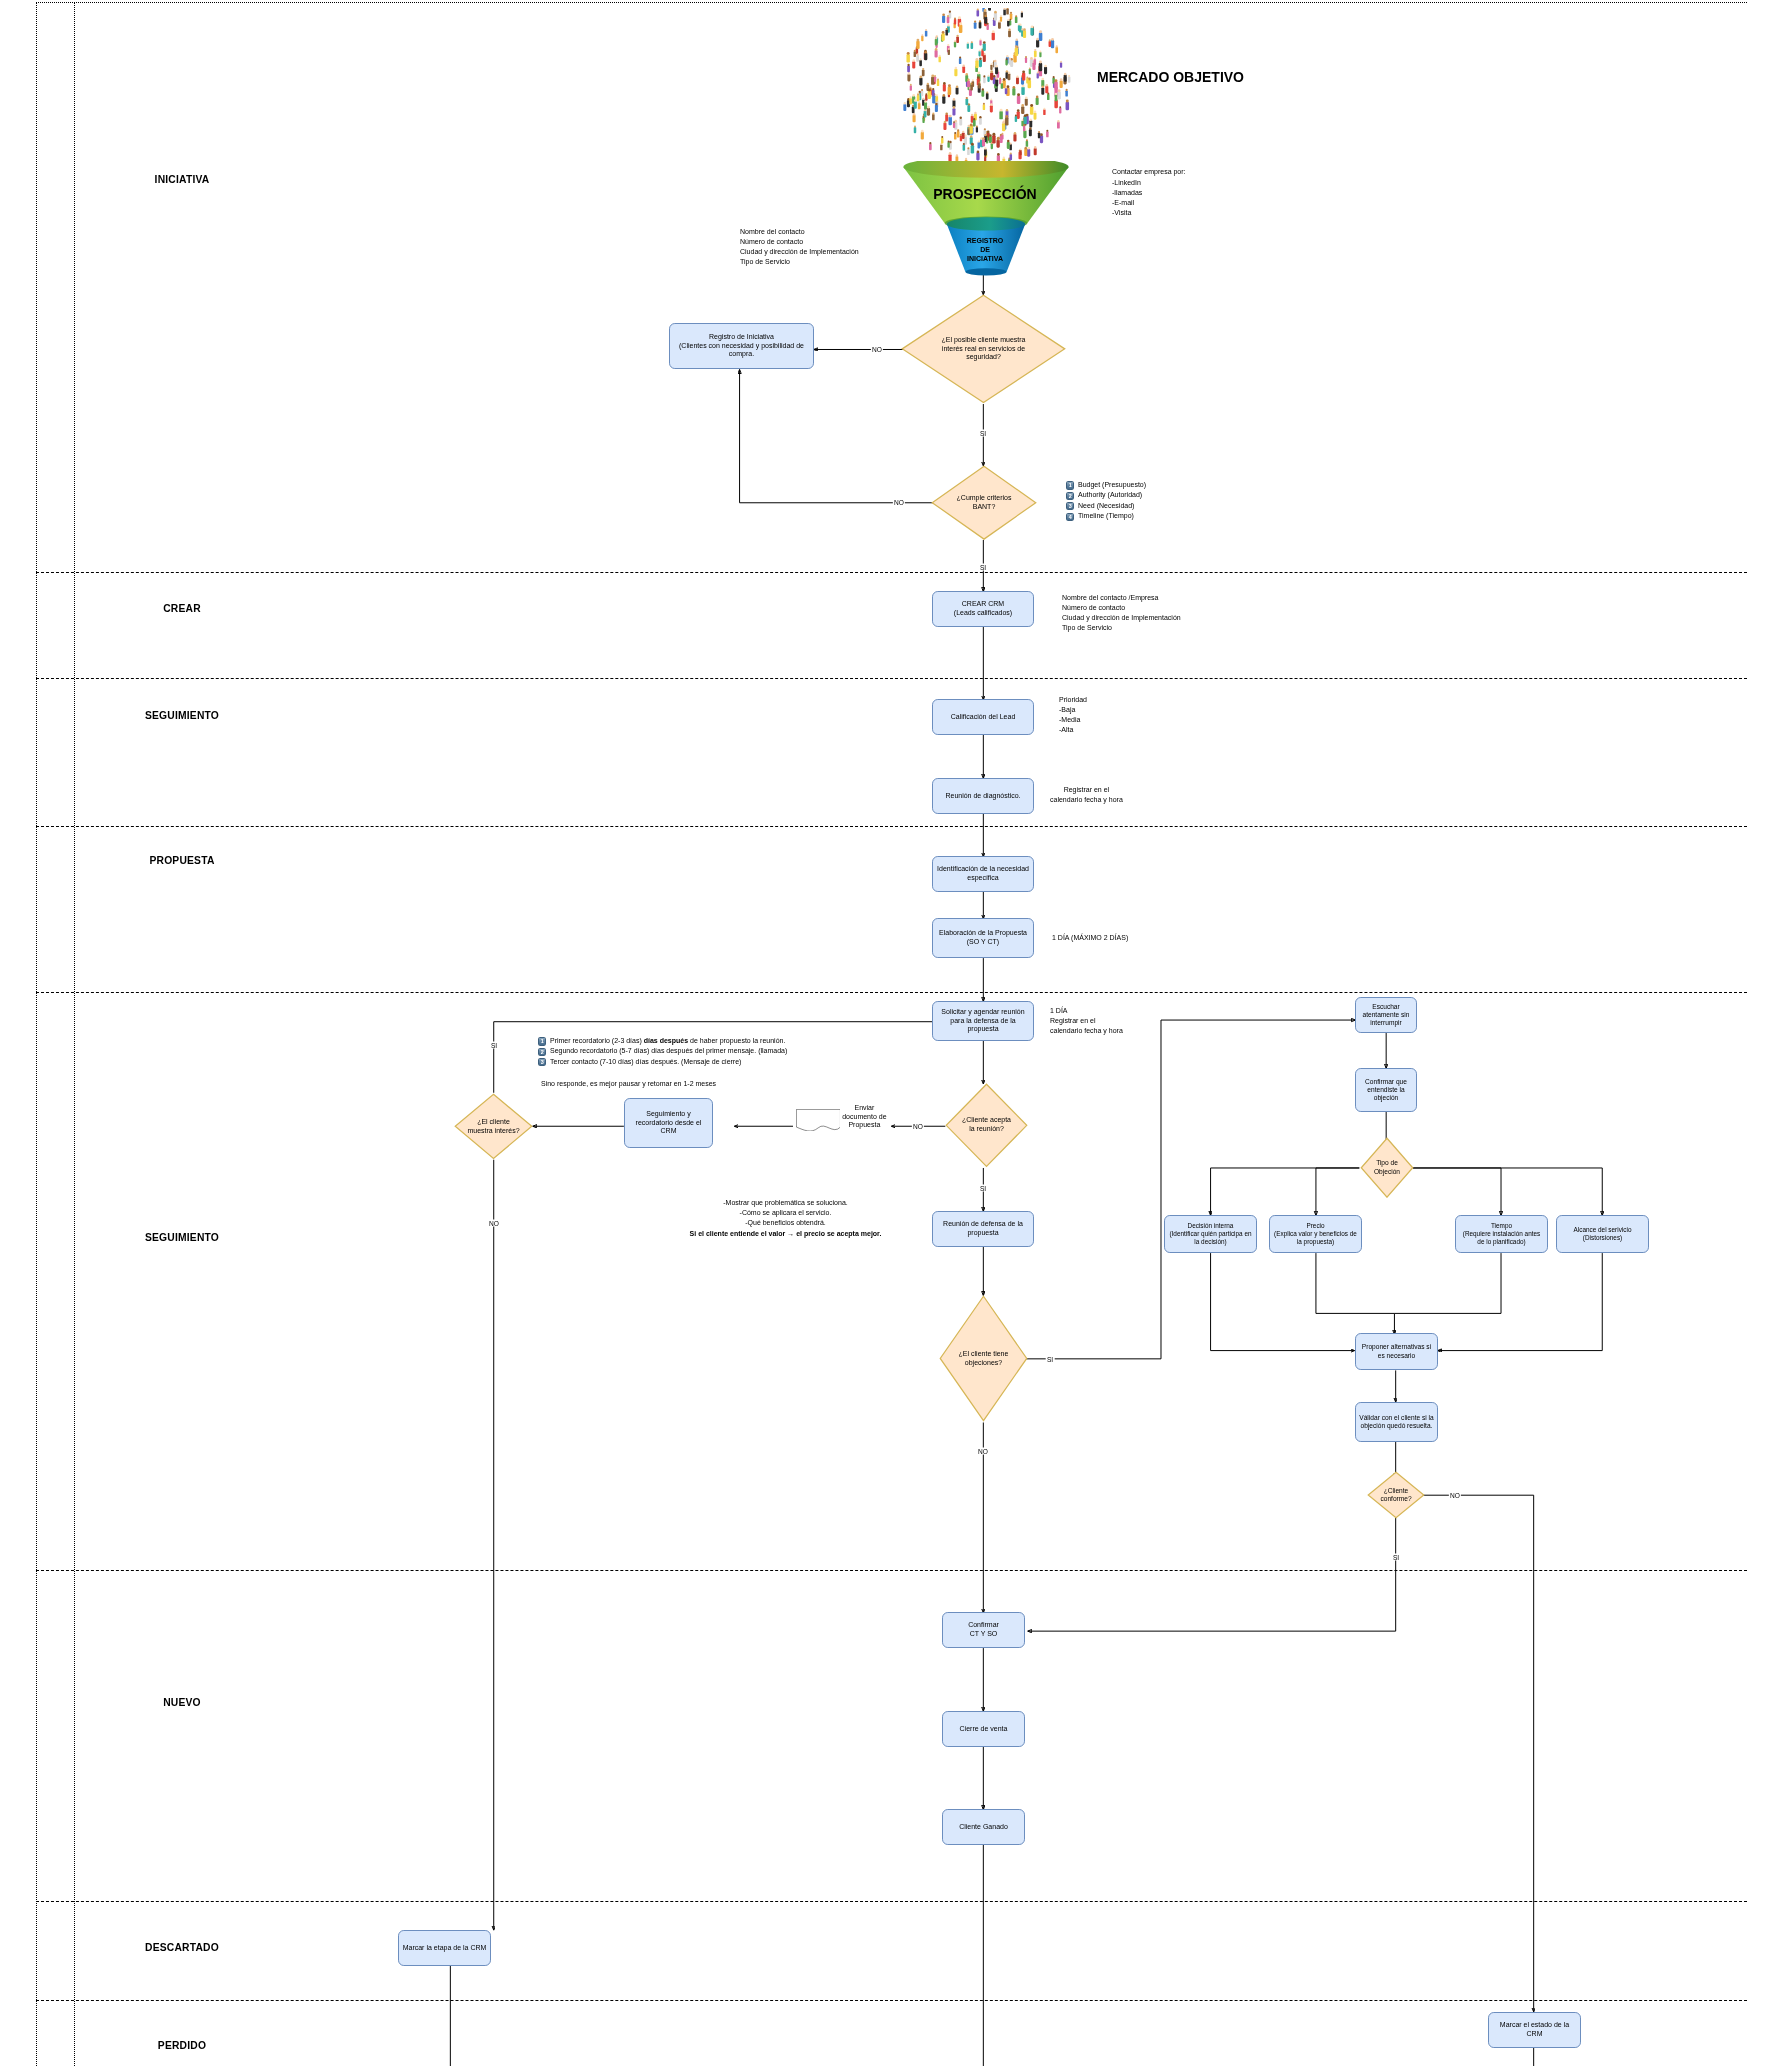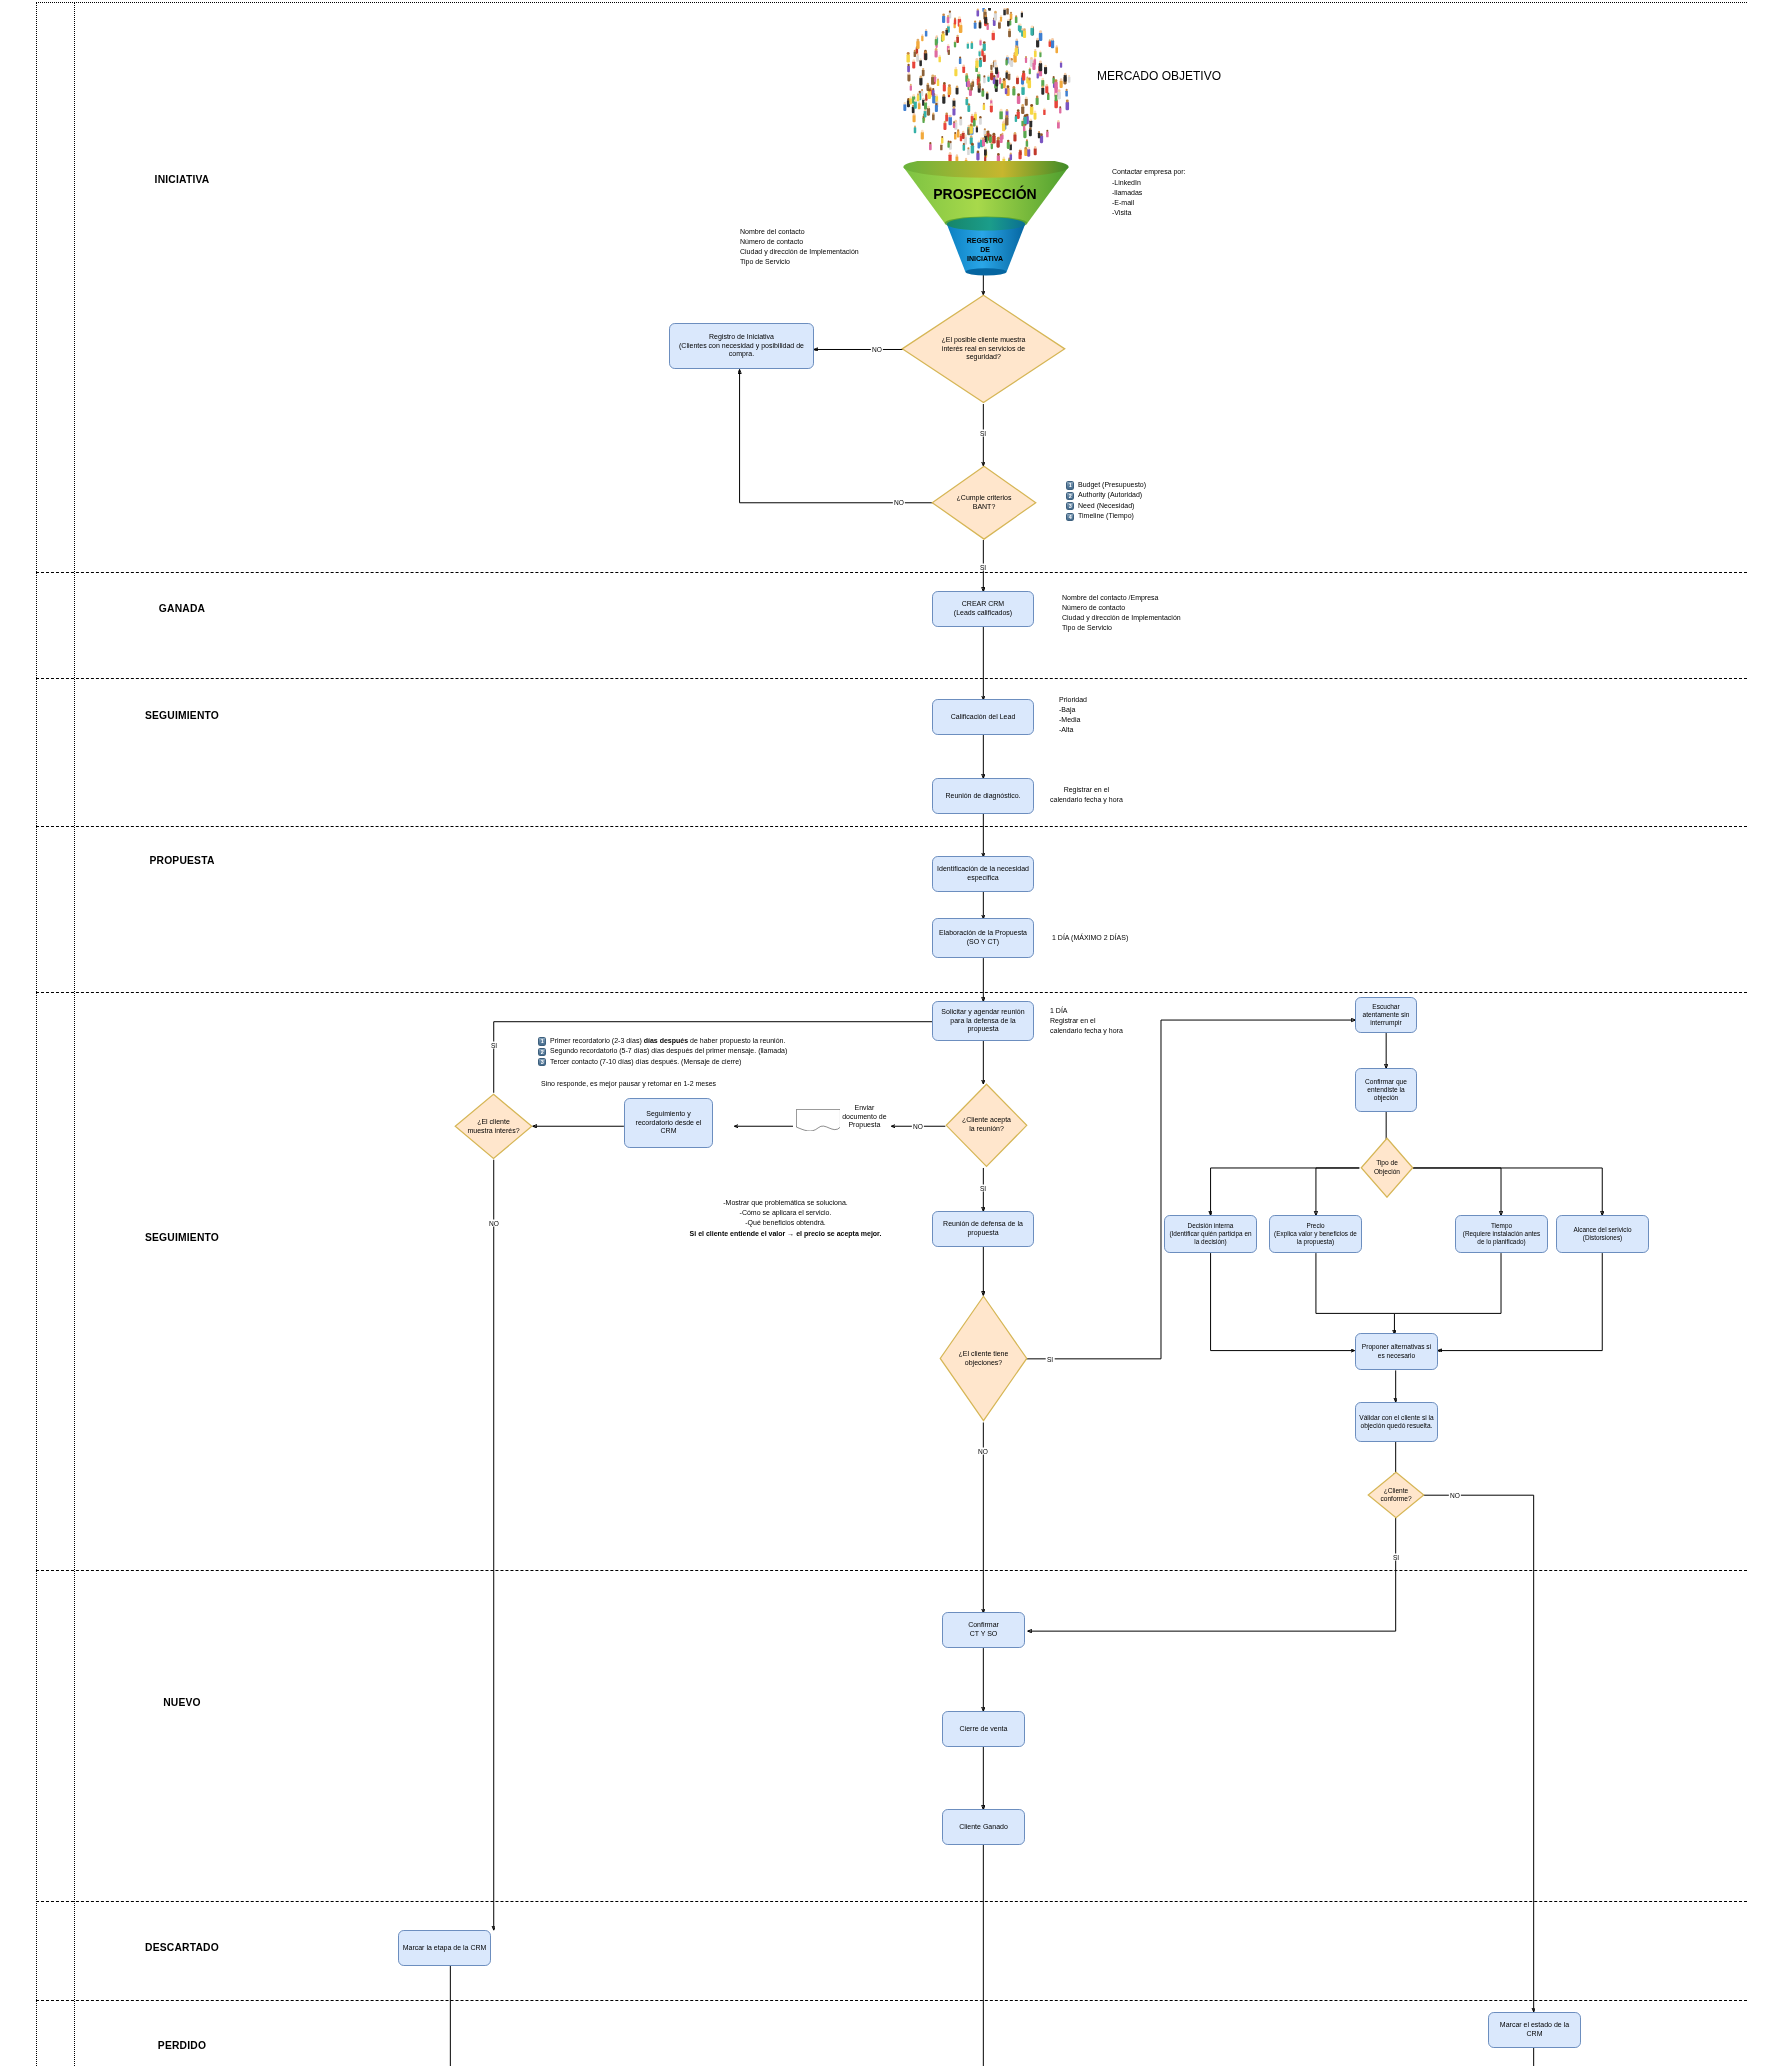--- a/index.html
+++ b/index.html
@@ -81,22 +81,22 @@
     position:absolute;
     font-size:7px;
     color:#000;
     line-height:1.45;
     white-space:pre-line;
   }
   .note.center { text-align:center; }
   .note.bold { font-weight:bold; }
   .note-title {
     position:absolute;
-    font-size:12px;
-    font-weight:normal;
+    font-size:14px;
+    font-weight:bold;
     color:#000;
     white-space:nowrap;
   }
 
   
   .badge-list { position:absolute; font-size:7px; color:#000; }
   .badge-row { display:flex; align-items:flex-start; margin-bottom:1.7px; }
   .badge {
     flex:0 0 auto;
     width:8.3px; height:8.3px;
@@ -153,21 +153,21 @@
 
   <div class="lane-sep" style="left:36px; top:572px; width:1711px;"></div>
   <div class="lane-sep" style="left:36px; top:678px; width:1711px;"></div>
   <div class="lane-sep" style="left:36px; top:826px; width:1711px;"></div>
   <div class="lane-sep" style="left:36px; top:992px; width:1711px;"></div>
   <div class="lane-sep" style="left:36px; top:1570px; width:1711px;"></div>
   <div class="lane-sep" style="left:36px; top:1901px; width:1711px;"></div>
   <div class="lane-sep" style="left:36px; top:2000px; width:1711px;"></div>
 
   <div class="lane-label" style="left:182px; top:179px;">INICIATIVA</div>
-  <div class="lane-label" style="left:182px; top:608px;">GANADA</div>
+  <div class="lane-label" style="left:182px; top:608px;">CREAR</div>
   <div class="lane-label" style="left:182px; top:715px;">SEGUIMIENTO</div>
   <div class="lane-label" style="left:182px; top:860px;">PROPUESTA</div>
   <div class="lane-label" style="left:182px; top:1212px;margin-top:25px;">SEGUIMIENTO</div>
   <div class="lane-label" style="left:182px; top:1702px;">NUEVO</div>
   <div class="lane-label" style="left:182px; top:1947px;">DESCARTADO</div>
   <div class="lane-label" style="left:182px; top:2045px;">PERDIDO</div>
 
   <svg id="wires" xmlns="http://www.w3.org/2000/svg" viewBox="0 0 4284 5444" width="1770" height="2250">
     <defs>
       <marker id="ah" markerWidth="11" markerHeight="11" refX="9.2" refY="4" orient="auto" markerUnits="userSpaceOnUse">

